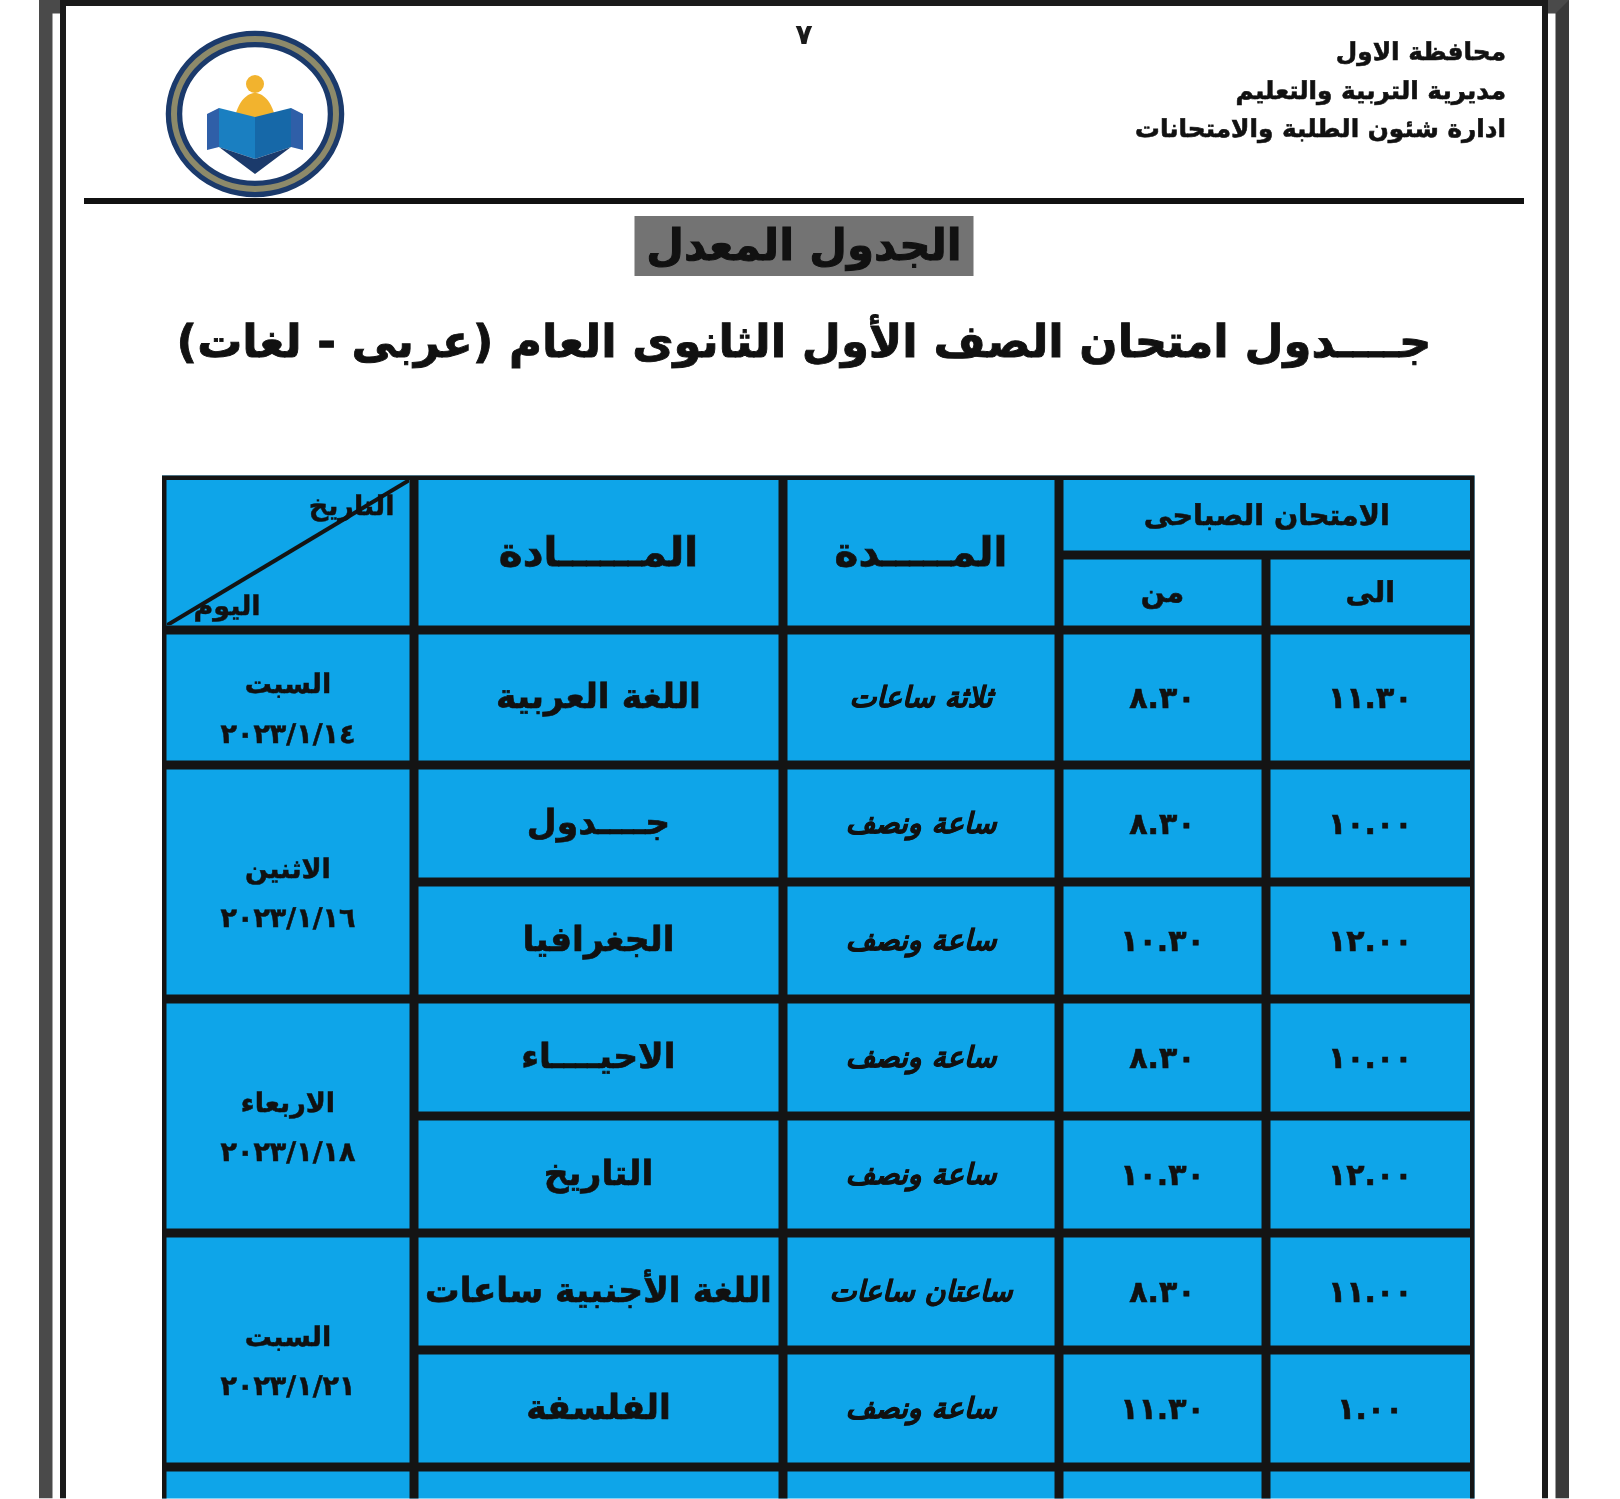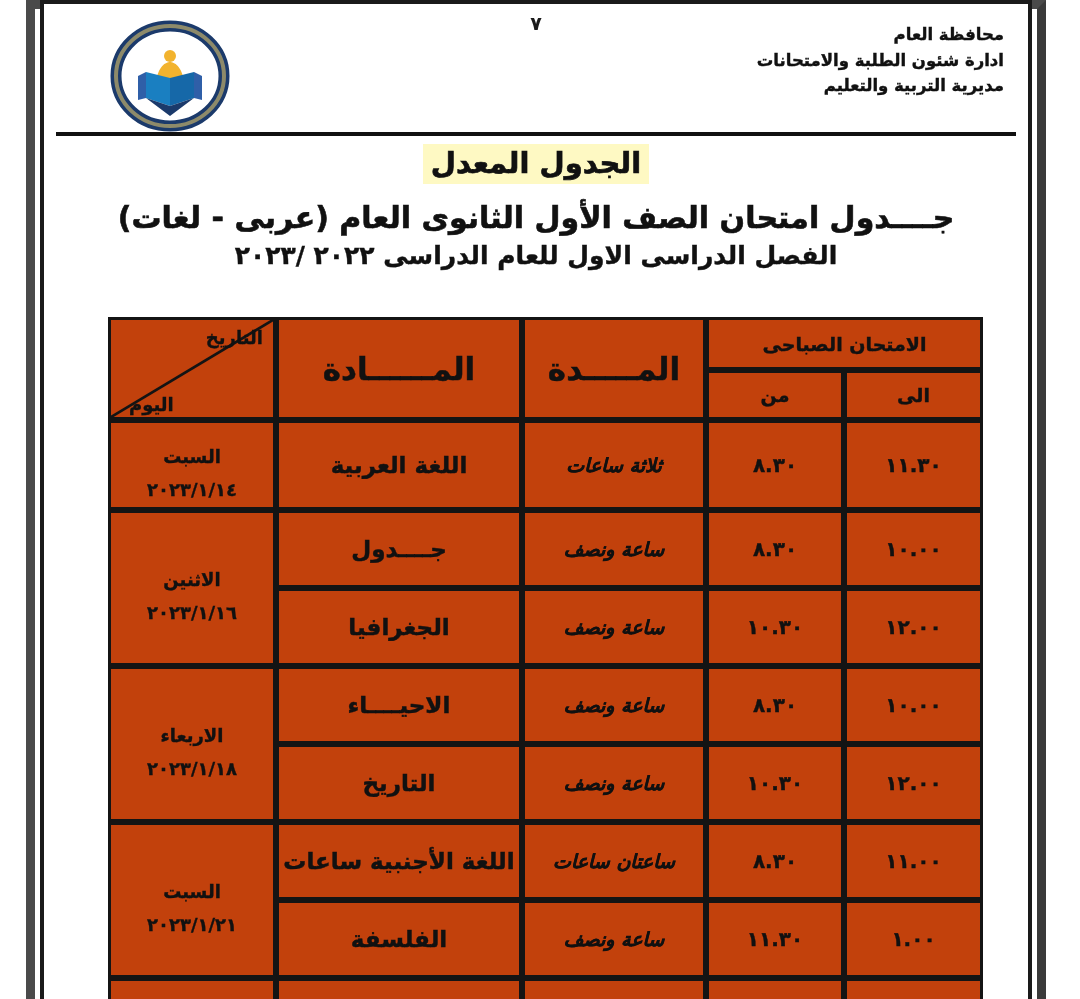--- a/index.html
+++ b/index.html
@@ -64,25 +64,25 @@
     position:absolute;left:12px;right:12px;top:128px;
     height:4px;background:#111;
   }
 
   
   .titles{
     position:absolute;left:0;right:0;top:140px;text-align:center;
   }
   .title-modified{
     display:inline-block;
-    background:#fef9c3;
+    background:#737373;
     padding:2px 8px 4px 8px;
     font-size:29px;font-weight:bold;color:#111;
     -webkit-text-stroke:0.7px #111;
-    margin-bottom:6px;
+    margin-bottom:17px;
   }
   .title-main{
     font-size:30px;font-weight:bold;color:#111;
     -webkit-text-stroke:0.6px #111;
     margin:10px 0 2px 0;
     white-space:nowrap;
   }
   .title-sub{
     font-size:25px;font-weight:bold;color:#111;
     -webkit-text-stroke:0.4px #111;
@@ -100,21 +100,21 @@
     width:875px;
     table-layout:fixed;
     background:#fff;
   }
   table.sched td,table.sched th{
     border:3px solid #141414;
     text-align:center;
     vertical-align:middle;
     font-weight:bold;
     color:#111;
-    background:#c2410c;
+    background:#0ea5e9;
     padding:0;
   }
   .c-day{width:168px;}
   .c-subject{width:246px;}
   .c-duration{width:184px;}
   .c-from{width:138px;}
   .c-to{width:139px;}
 
   th.morning-head{
     height:47px;
@@ -122,21 +122,21 @@
     margin-top:48px;
     -webkit-text-stroke:0.4px #111;
   }
   th.cyan{
     background:#45c3ec;
     height:44px;
     font-size:19px;
     -webkit-text-stroke:0.4px #111;
   }
   th.big-head{
-    font-size:31px;
+    font-size:27px;
     letter-spacing:1px;
     -webkit-text-stroke:0.5px #111;
   }
 
   
   th.diag{
     position:relative;
     padding:0;
     overflow:hidden;
   }
@@ -203,32 +203,31 @@
           <path d="M50 62 C52 46 60 42 64 42 C68 42 76 46 78 62 Z" fill="#f2b32e"></path>
           <path d="M64 58 L64 86 L40 78 L40 52 Z" fill="#1a7fc1"></path>
           <path d="M64 58 L64 86 L88 78 L88 52 Z" fill="#1668a8"></path>
           <path d="M40 52 L32 56 L32 80 L40 78 Z" fill="#2f5fa8"></path>
           <path d="M88 52 L96 56 L96 80 L88 78 Z" fill="#2f5fa8"></path>
           <path d="M40 78 L64 86 L88 78 L64 96 Z" fill="#1b3a6b"></path>
         </svg>
       </div>
 
       <div class="letterhead-text">
-        <div>محافظة العام</div>
+        <div>محافظة الاول</div>
+        <div>مديرية التربية والتعليم</div>
         <div>ادارة شئون الطلبة والامتحانات</div>
-        <div>مديرية التربية والتعليم</div>
       </div>
 
       <div class="rule"></div>
     </div>
 
     <div class="titles">
       <div><span class="title-modified">الجدول المعدل</span></div>
       <div class="title-main">جــــدول امتحان الصف الأول الثانوى العام (عربى - لغات)</div>
-      <div class="title-sub">الفصل الدراسى الاول للعام الدراسى ٢٠٢٢ /٢٠٢٣</div>
     </div>
 
     <div class="table-wrap">
       <table class="sched">
         <colgroup>
           <col class="c-to">
             <col class="c-from">
             <col class="c-duration">
             <col class="c-subject">
             <col class="c-day">

